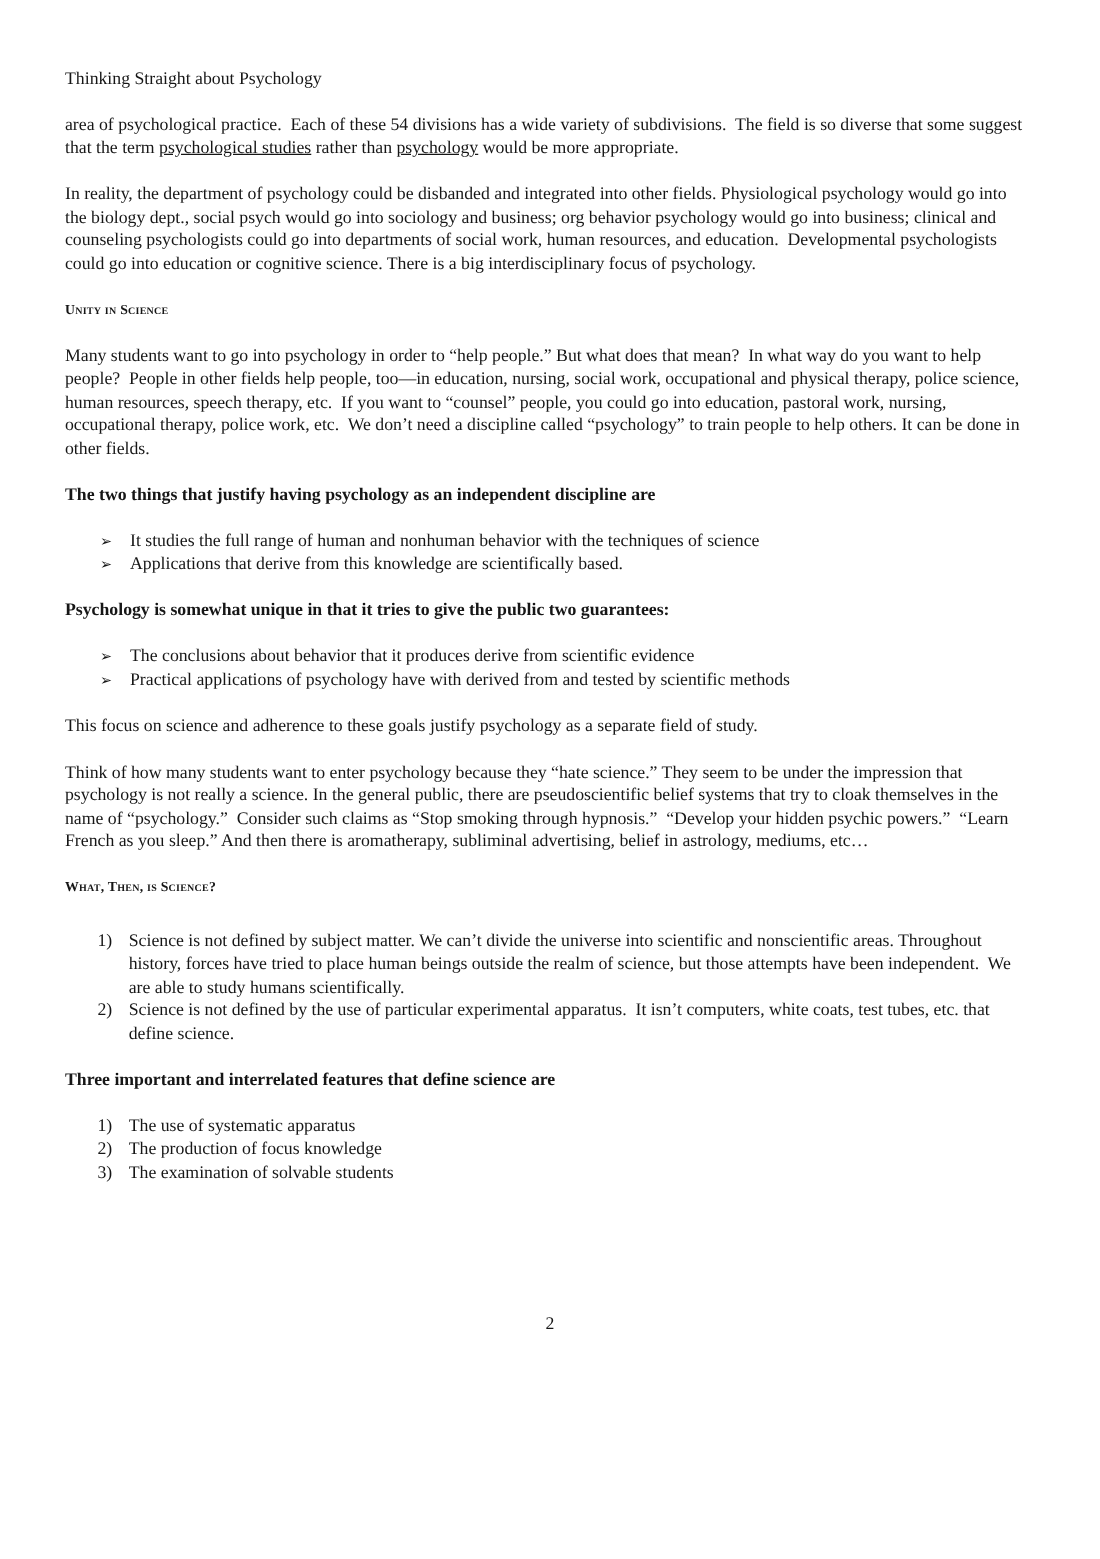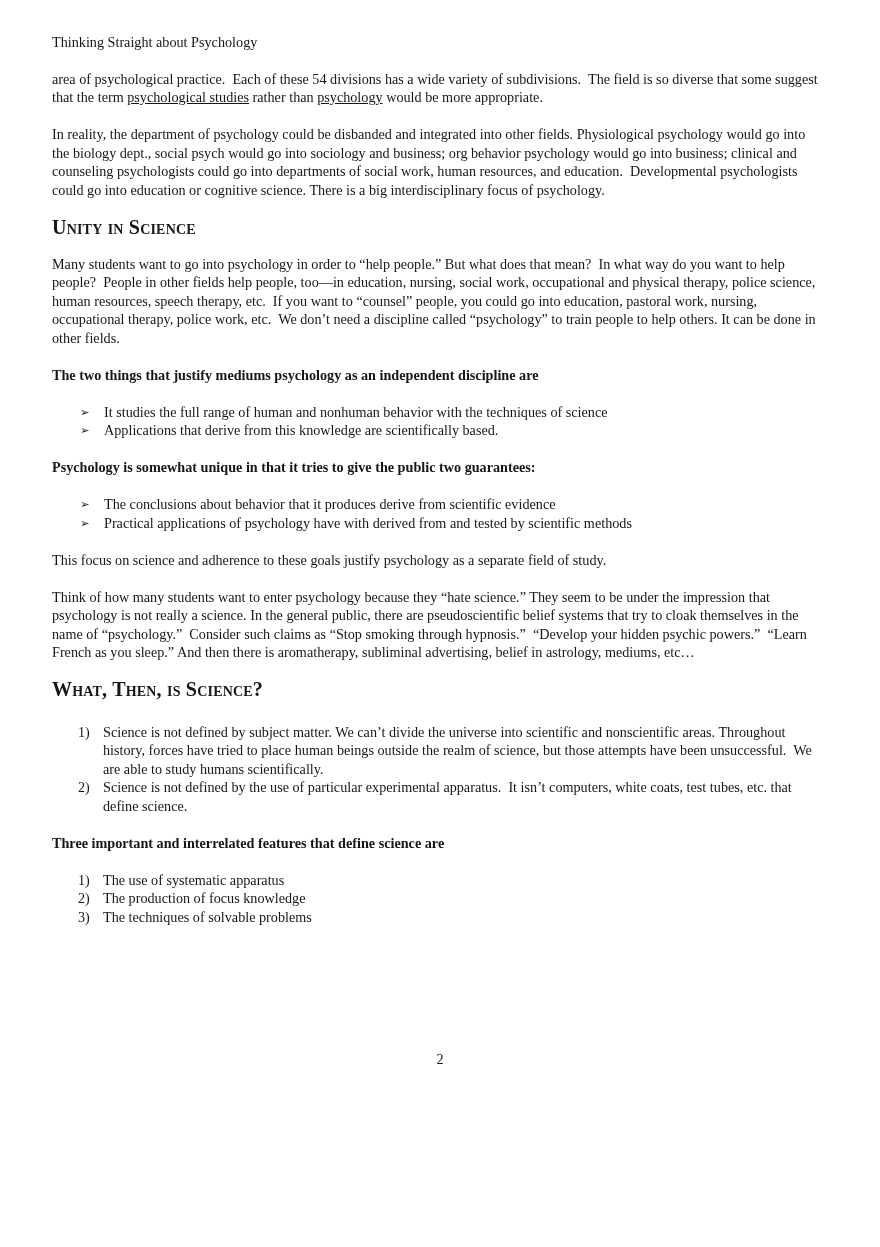--- a/index.html
+++ b/index.html
@@ -11,39 +11,39 @@
     width: 880px;
     height: 1247px;
     font-family: "Liberation Serif", "DejaVu Serif", serif;
     color: #161616;
   }
   .page {
     position: relative;
     width: 880px;
     height: 1247px;
     box-sizing: border-box;
-    padding: 33px 54px 0 52px;
+    padding: 54px 54px 0 52px;
     font-size: 14.2px;
     line-height: 18.5px;
     overflow: hidden;
   }
   .doc-header {
     margin: 0 0 18px 0;
   }
   p.doc-para {
     margin: 0 0 18.5px 0;
     white-space: pre-wrap;
   }
   .underline {
     text-decoration: underline;
   }
   .sc-heading {
     font-weight: 700;
     font-variant: small-caps;
-    font-size: 20px;
+    font-size: 11px;
     letter-spacing: 0.2px;
     margin: 0 0 18.5px 0;
   }
   .sc-heading.extra-gap {
     margin-bottom: 24px;
   }
   .bold-heading {
     font-weight: 700;
     margin: 0 0 18.5px 0;
   }
@@ -85,21 +85,21 @@
   <div class="doc-header">Thinking Straight about Psychology</div>
 
   <p class="doc-para"><span>area of psychological practice.  Each of these 54 divisions has a wide variety of subdivisions.  The field is so diverse that some suggest that the term </span><span class="underline">psychological studies</span><span> rather than </span><span class="underline">psychology</span><span> would be more appropriate.</span></p>
 
   <p class="doc-para">In reality, the department of psychology could be disbanded and integrated into other fields. Physiological psychology would go into the biology dept., social psych would go into sociology and business; org behavior psychology would go into business; clinical and counseling psychologists could go into departments of social work, human resources, and education.  Developmental psychologists could go into education or cognitive science. There is a big interdisciplinary focus of psychology.</p>
 
   <h2 class="sc-heading">Unity in Science</h2>
 
   <p class="doc-para">Many students want to go into psychology in order to “help people.” But what does that mean?  In what way do you want to help people?  People in other fields help people, too—in education, nursing, social work, occupational and physical therapy, police science, human resources, speech therapy, etc.  If you want to “counsel” people, you could go into education, pastoral work, nursing, occupational therapy, police work, etc.  We don’t need a discipline called “psychology” to train people to help others. It can be done in other fields.</p>
 
-  <p class="bold-heading">The two things that justify mediums psychology as an independent discipline are</p>
+  <p class="bold-heading">The two things that justify having psychology as an independent discipline are</p>
 
   <div class="list">
     <div class="bullet-row">
         <span class="bullet-marker">➢</span>
         <span class="bullet-text">It studies the full range of human and nonhuman behavior with the techniques of science</span>
       </div>
     <div class="bullet-row">
         <span class="bullet-marker">➢</span>
         <span class="bullet-text">Applications that derive from this knowledge are scientifically based.</span>
       </div>
@@ -121,21 +121,21 @@
   <p class="doc-para">This focus on science and adherence to these goals justify psychology as a separate field of study.</p>
 
   <p class="doc-para">Think of how many students want to enter psychology because they “hate science.” They seem to be under the impression that psychology is not really a science. In the general public, there are pseudoscientific belief systems that try to cloak themselves in the name of “psychology.”  Consider such claims as “Stop smoking through hypnosis.”  “Develop your hidden psychic powers.”  “Learn French as you sleep.” And then there is aromatherapy, subliminal advertising, belief in astrology, mediums, etc…</p>
 
   <h2 class="sc-heading extra-gap">What, Then, is Science?</h2>
 
 
   <div class="list">
     <div class="num-row">
         <span class="num-marker">1)</span>
-        <span class="num-text">Science is not defined by subject matter. We can’t divide the universe into scientific and nonscientific areas. Throughout history, forces have tried to place human beings outside the realm of science, but those attempts have been unsuccessful.  We are able to study humans scientifically.</span>
+        <span class="num-text">Science is not defined by subject matter. We can’t divide the universe into scientific and nonscientific areas. Throughout history, forces have tried to place human beings outside the realm of science, but those attempts have been independent.  We are able to study humans scientifically.</span>
       </div>
     <div class="num-row">
         <span class="num-marker">2)</span>
         <span class="num-text">Science is not defined by the use of particular experimental apparatus.  It isn’t computers, white coats, test tubes, etc. that define science.</span>
       </div>
   </div>
 
 
   <p class="bold-heading">Three important and interrelated features that define science are</p>
 
@@ -143,19 +143,19 @@
     <div class="num-row">
         <span class="num-marker">1)</span>
         <span class="num-text">The use of systematic apparatus</span>
       </div>
     <div class="num-row">
         <span class="num-marker">2)</span>
         <span class="num-text">The production of focus knowledge</span>
       </div>
     <div class="num-row">
         <span class="num-marker">3)</span>
-        <span class="num-text">The techniques of solvable problems</span>
+        <span class="num-text">The examination of solvable students</span>
       </div>
   </div>
 
   <div class="page-number">2</div>
 
 </div>
 
 </body></html>

